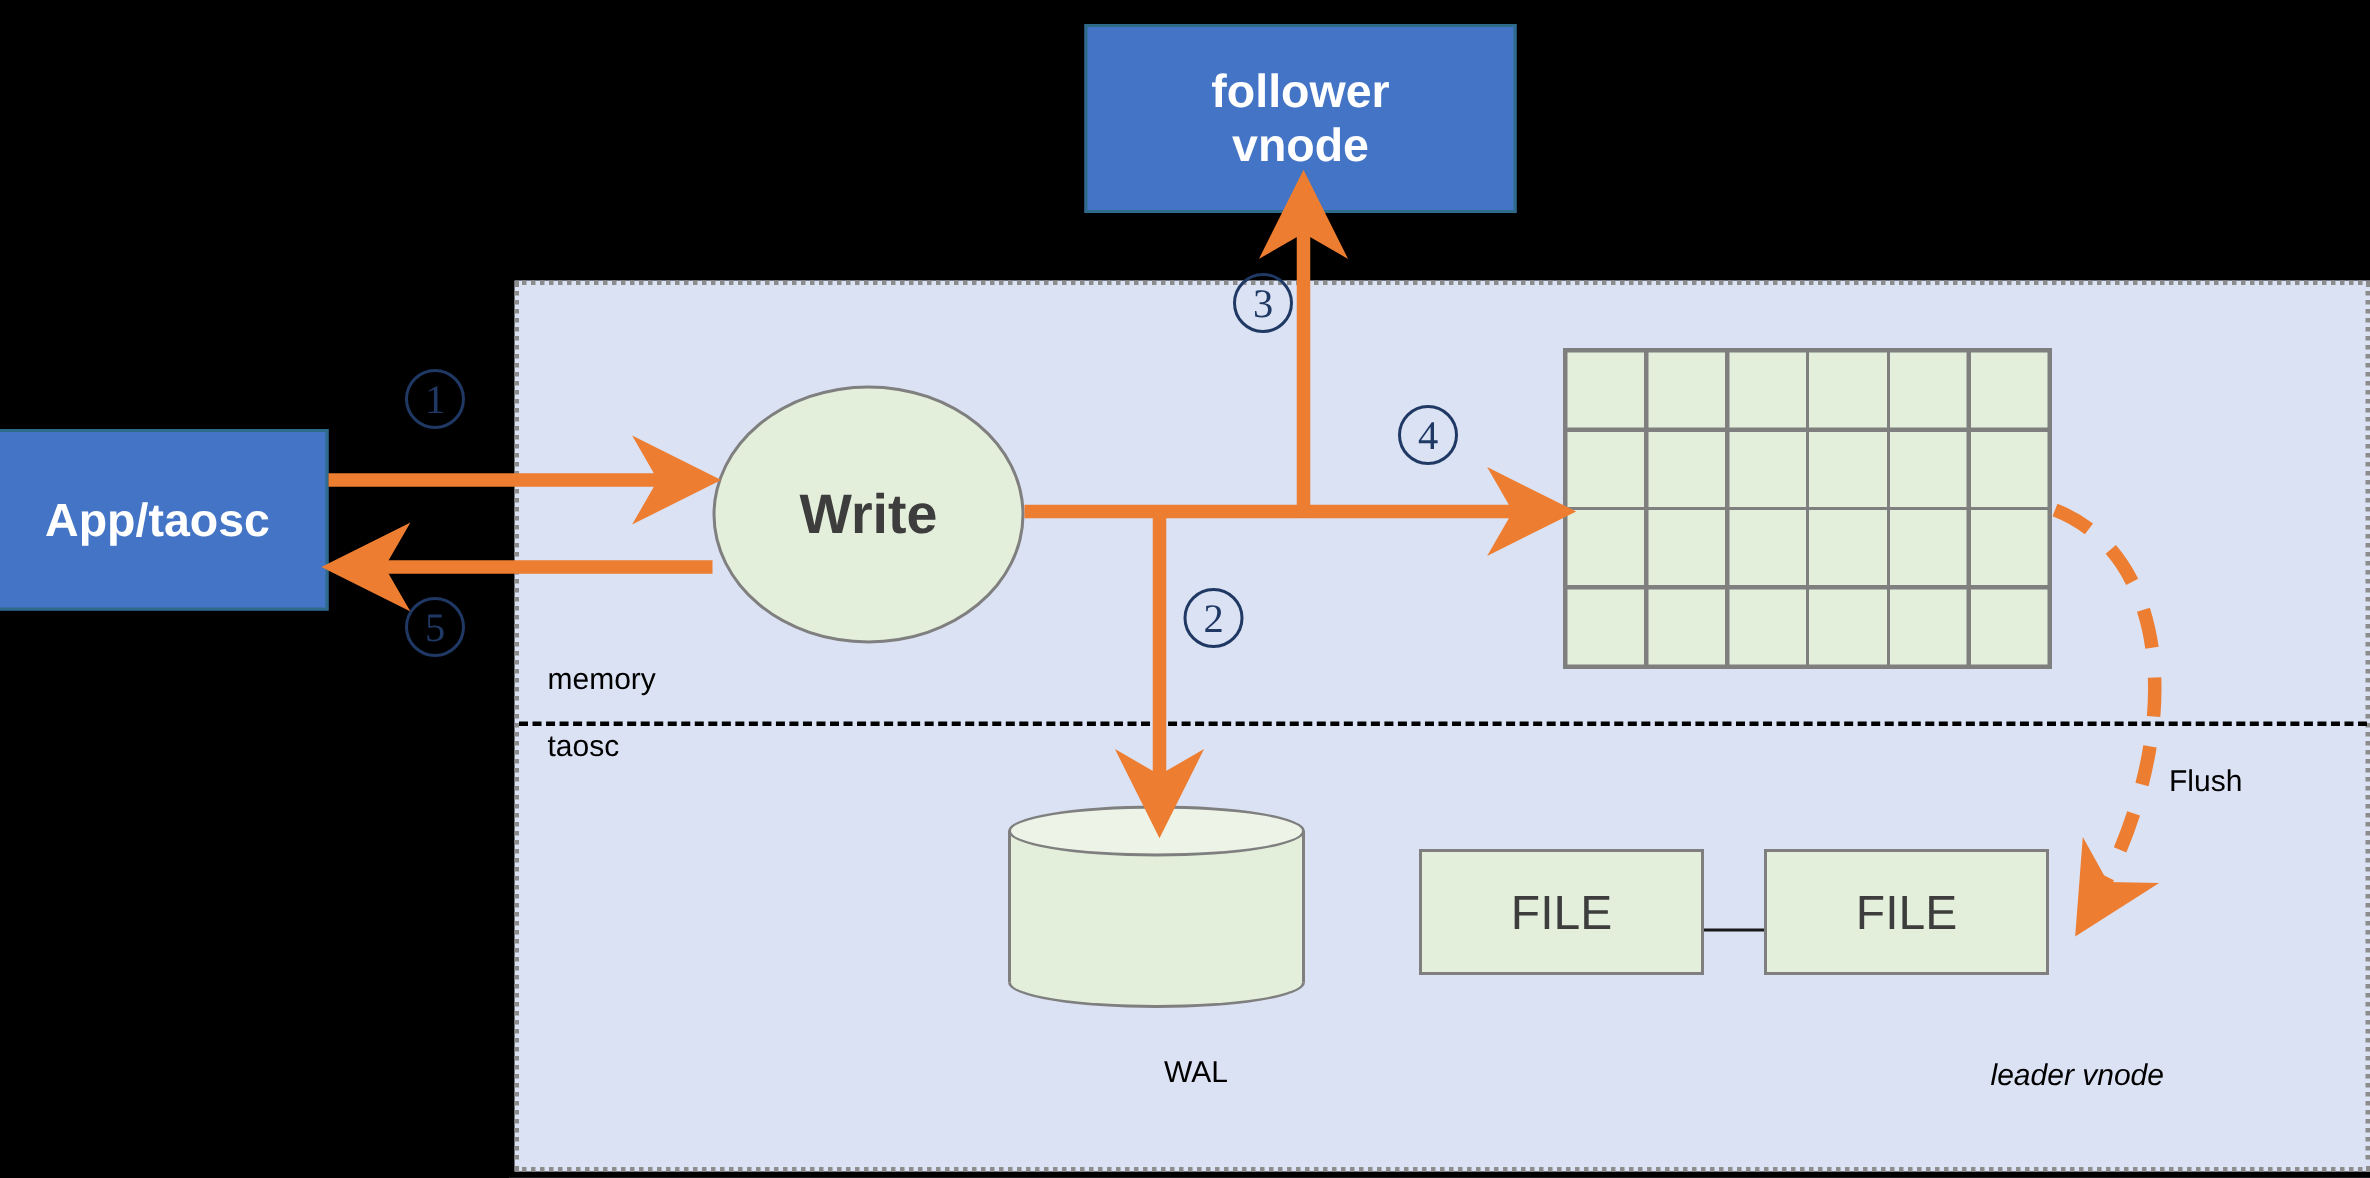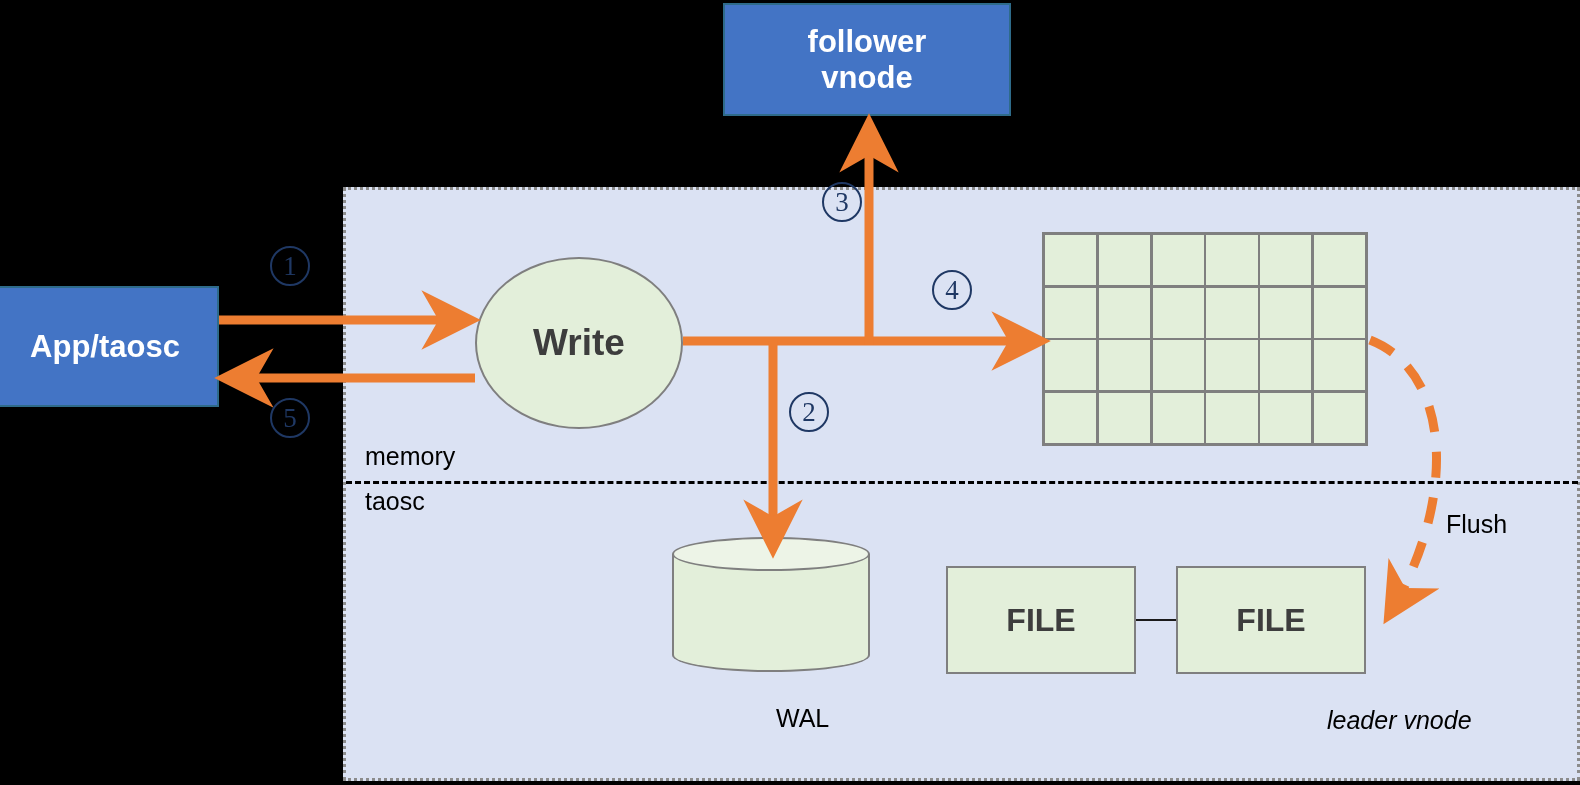--- a/index.html
+++ b/index.html
@@ -15,34 +15,34 @@
     box-sizing:border-box;
   }
 
   
   .blue-box{
     position:absolute;background:#4374c5;border:2px solid #2e6b8a;
     color:#ffffff;font-weight:bold;display:flex;align-items:center;
     justify-content:center;text-align:center;line-height:1.15;
     box-sizing:border-box;
   }
-  #follower-vnode{left:723px;top:3px;width:288px;height:113px;font-size:31px;}
+  #follower-vnode{left:723px;top:16px;width:288px;height:126px;font-size:31px;}
   #app-taosc{left:-9px;top:286px;width:228px;height:121px;font-size:31px;}
 
   
   .ellipse-write{
     position:absolute;left:475px;top:257px;width:208px;height:172px;
     background:#e3efda;border:2.5px solid #7f7f7f;border-radius:50%;
     display:flex;align-items:center;justify-content:center;
     color:#3d3d3d;font-size:37px;font-weight:bold;box-sizing:border-box;
   }
   .file-box{
-    position:absolute;width:190px;height:108px;background:#e3efda;
+    position:absolute;width:190px;height:84px;background:#e3efda;
     border:2.5px solid #7f7f7f;display:flex;align-items:center;
-    justify-content:center;color:#3d3d3d;font-size:32px;font-weight:bold;
+    justify-content:center;color:#3d3d3d;font-size:32px;font-weight:normal;
     box-sizing:border-box;
   }
   #file-1{left:946px;top:566px;}
   #file-2{left:1176px;top:566px;}
   .file-link{position:absolute;left:1136px;top:619px;width:41px;height:0;
              border-top:2.5px solid #1a1a1a;}
 
   
   .memtable{
     position:absolute;left:1042px;top:232px;width:326px;height:214px;
@@ -58,21 +58,21 @@
             background:#e3efda;border-left:2.5px solid #7f7f7f;
             border-right:2.5px solid #7f7f7f;box-sizing:border-box;}
   .cyl-top{position:absolute;left:0;top:0;width:100%;height:34px;
            background:#edf4e7;border:2.5px solid #7f7f7f;border-radius:50%;
            box-sizing:border-box;}
   .cyl-bottom{position:absolute;left:0;top:101px;width:100%;height:34px;
               background:#e3efda;border:2.5px solid #7f7f7f;border-radius:50%;
               box-sizing:border-box;border-top-color:transparent;}
 
   
-  .plain-label{position:absolute;color:#000;font-size:25px;white-space:nowrap;}
+  .plain-label{position:absolute;color:#000;font-size:20px;white-space:nowrap;}
   #label-memory{left:365px;top:442px;}
   #label-disk{left:365px;top:487px;}
   #label-wal{left:728px;top:704px;margin-left:48px;}
   #label-flush{left:1446px;top:510px;}
   #label-leader{left:1327px;top:706px;font-style:italic;}
 
   
   .mem-disk-divider{
     position:absolute;left:346px;top:481px;width:1232px;height:0;
     border-top:3px dashed #000;

